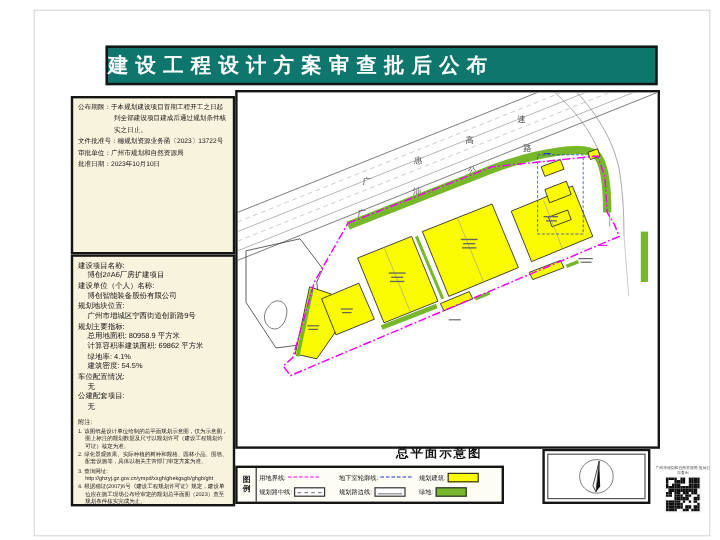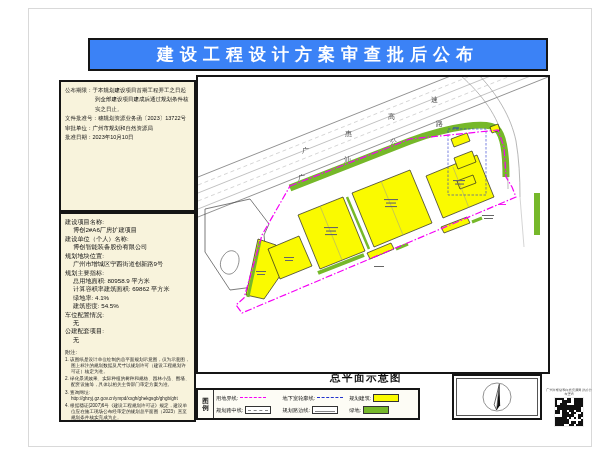--- a/index.html
+++ b/index.html
@@ -1,22 +1,22 @@
 <!DOCTYPE html>
 <html><head>
 <meta charset="utf-8">
 <style>
   html,body{margin:0;padding:0;background:#fff;}
   #sheet{position:relative;width:600px;height:450px;background:#ffffff;overflow:hidden;
          font-family:"Liberation Sans","DejaVu Sans",sans-serif;color:#111;}
   .abs{position:absolute;}
   #page-frame{left:28px;top:8px;width:562px;height:437px;border:1px solid #d9d9d9;}
   
-  #title-bar{left:88px;top:38px;width:456px;height:29px;background:#3b82f6;border:2px solid #151515;
-             display:flex;align-items:center;justify-content:center;}
+  #title-bar{left:88px;top:38px;width:456px;height:29px;background:#0f766e;border:2px solid #151515;
+             display:flex;align-items:center;justify-content:flex-start;}
   #title-bar span{color:#fff;font-weight:bold;font-size:17px;letter-spacing:6px;white-space:nowrap;}
   
   .panel{background:#F8F3DC;border:2px solid #151515;box-sizing:border-box;}
   #ann-box{left:59px;top:80px;width:137px;height:132px;}
   #ann-header{border-bottom:1px solid #333;text-align:center;font-weight:bold;font-size:8.5px;
               padding:4px 0 3px 0;letter-spacing:2px;}
   #ann-body{padding:4px 4px;font-size:5.5px;line-height:1.72;}
   .ann-line{padding-left:30px;text-indent:-30px;}
   .ann-line .lb{display:inline;}
   #proj-box{left:59px;top:212px;width:137px;height:210px;overflow:hidden;}

